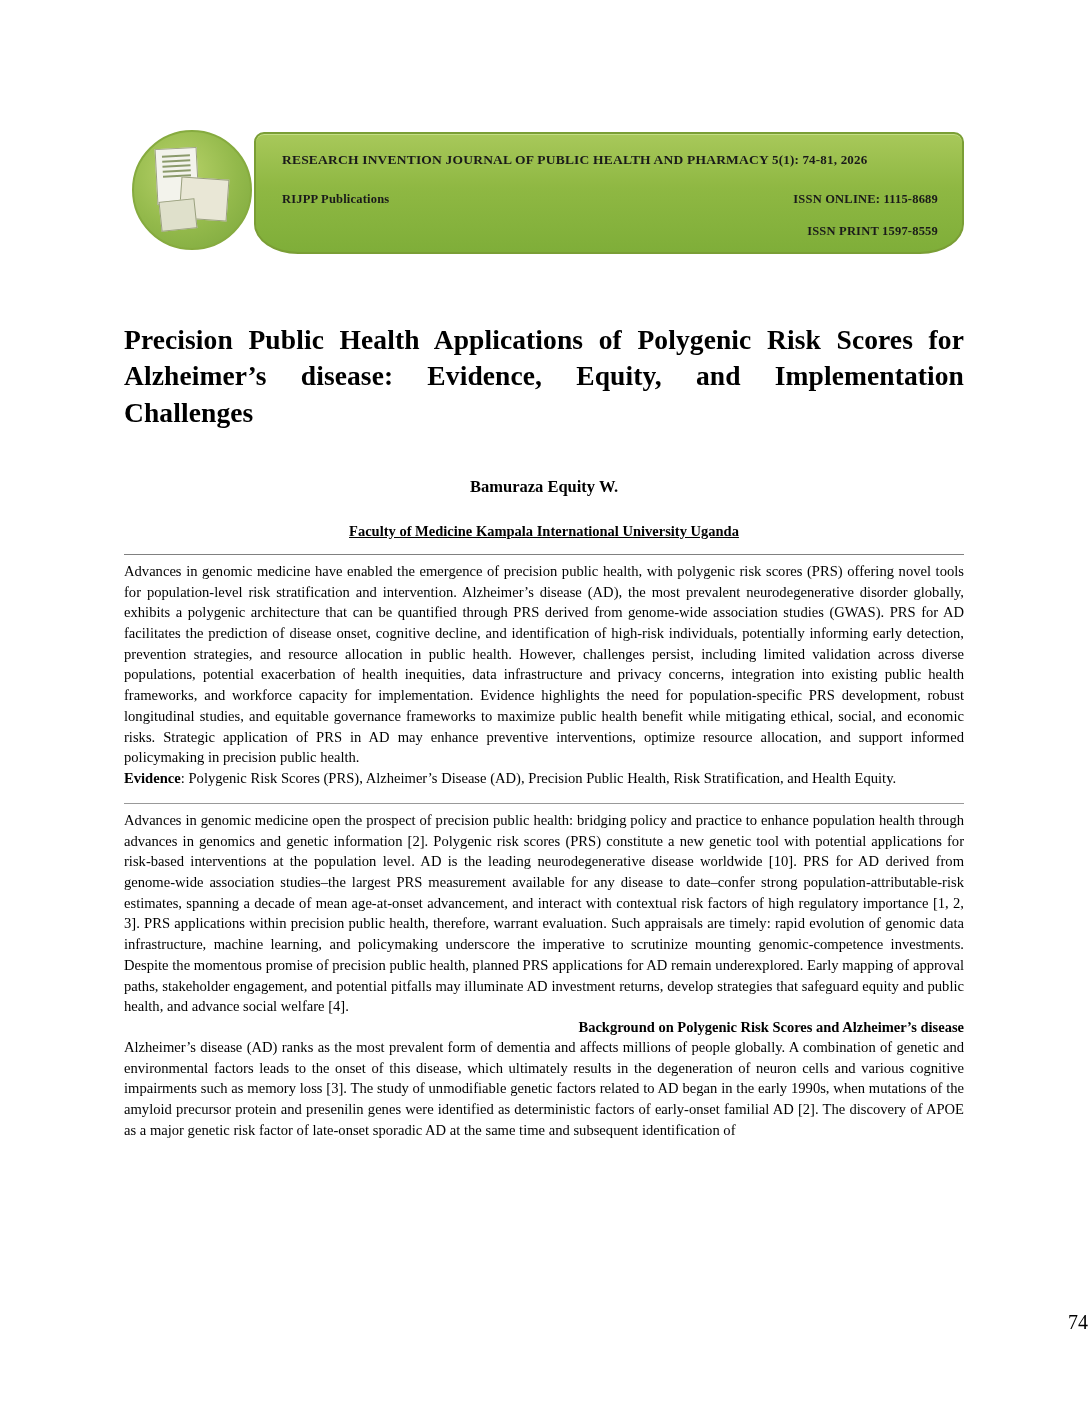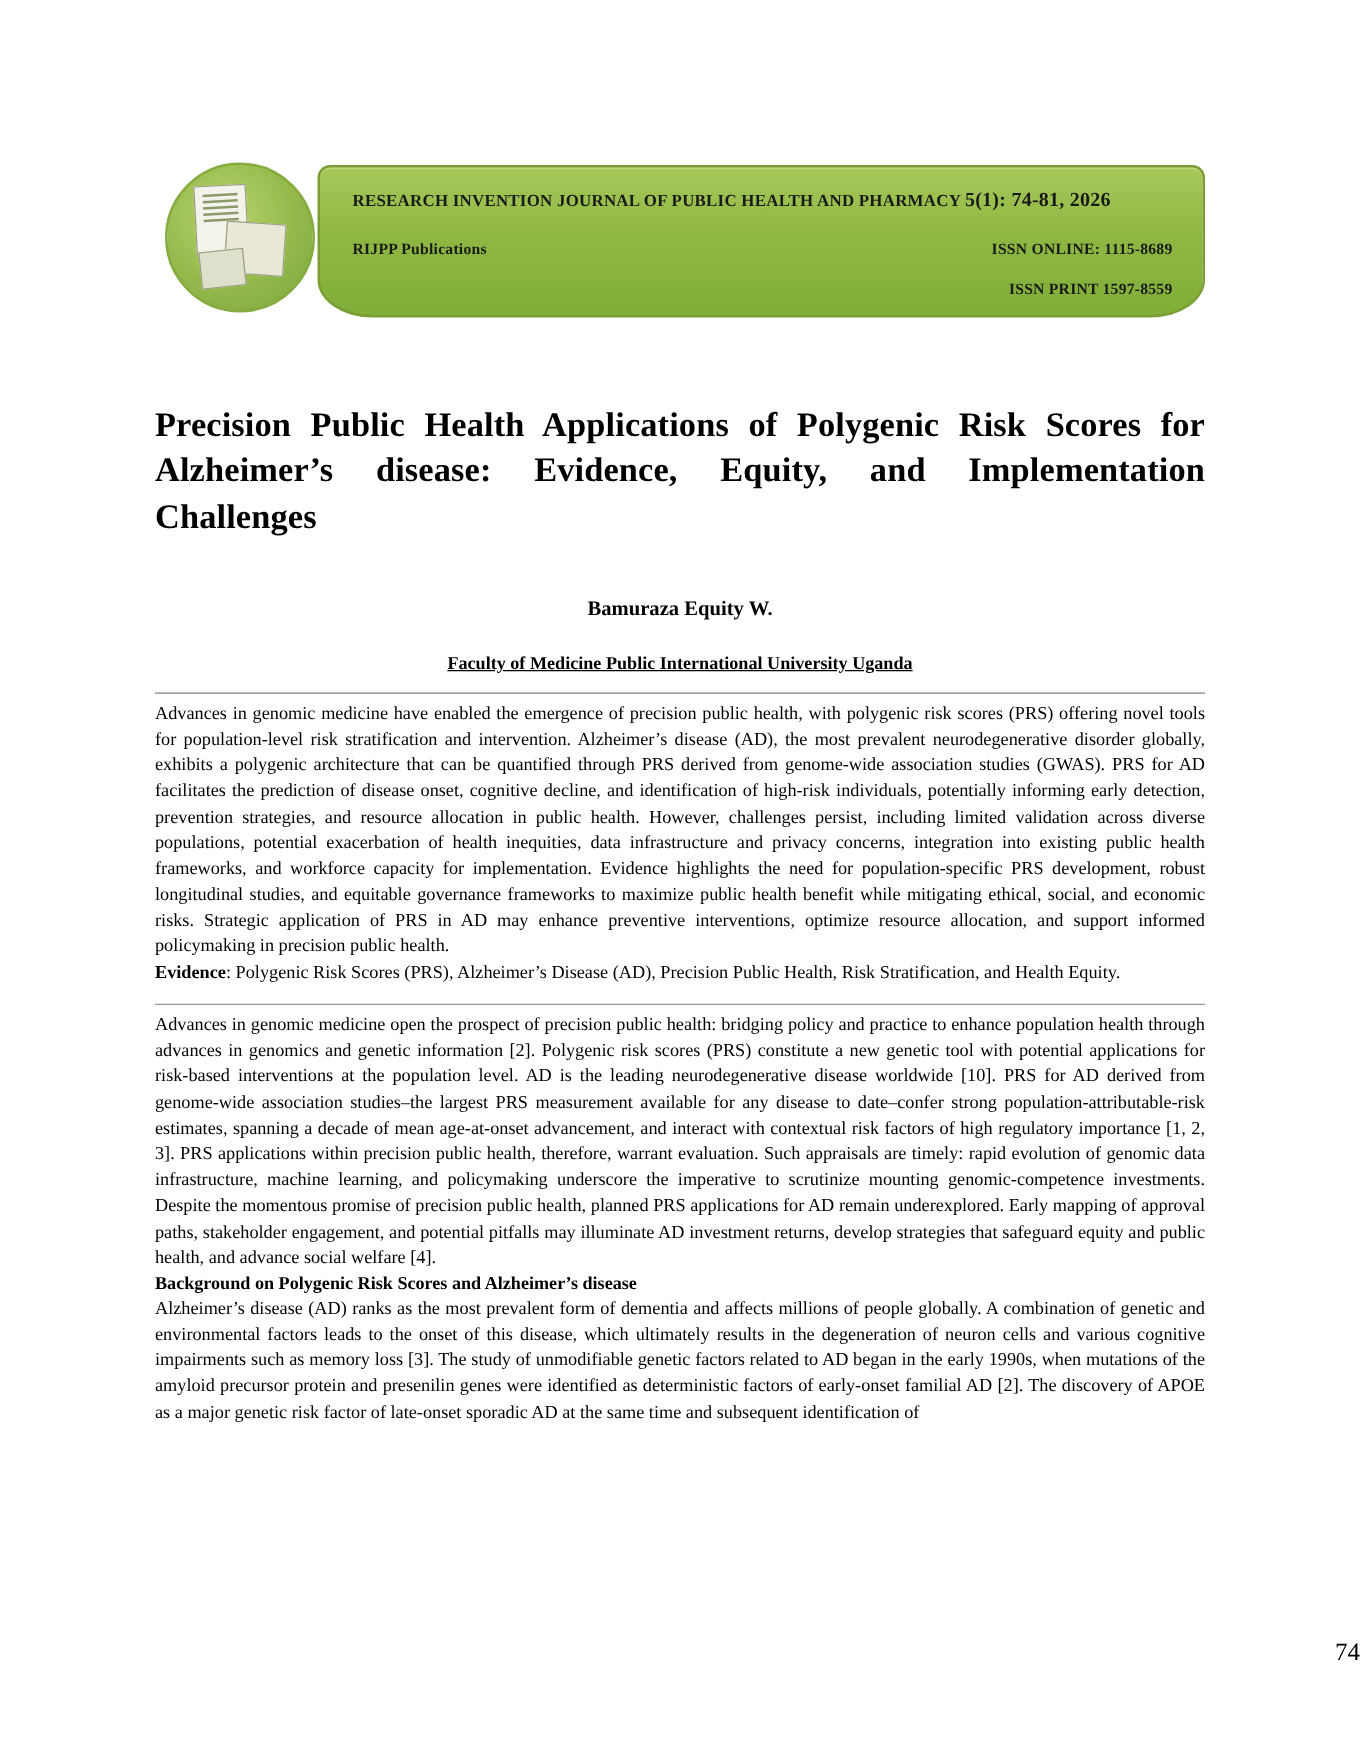--- a/index.html
+++ b/index.html
@@ -76,21 +76,21 @@
     box-shadow: inset 0 1px 0 #c4dd86;
   }
   .banner-line {
     position: absolute;
     color: #1a1a1a;
     font-weight: bold;
     font-size: 13.5px;
     letter-spacing: .2px;
   }
   .banner-title { left: 26px; top: 18px; }
-  .banner-title .small { font-size: 16px; }
+  .banner-title .small { font-size: 13px; }
   .banner-pub { left: 26px; top: 58px; font-size: 12.5px; }
   .banner-issn-online { right: 24px; top: 58px; font-size: 12.5px; }
   .banner-issn-print { right: 24px; top: 90px; font-size: 12.5px; }
 
   .doi {
     margin-top: 6px;
     font-size: 13px;
     font-weight: bold;
     text-decoration: underline;
     color: #000;
@@ -132,21 +132,21 @@
   }
 
   .section-head {
     text-align: center;
     font-weight: bold;
     font-size: 15px;
     margin: 2px 0 4px 0;
     letter-spacing: .3px;
   }
   .sub-head {
-    text-align: left;
+    text-align: right;
     font-weight: bold;
     font-size: 14.5px;
     margin: 2px 0 1px 0;
   }
 
   p.body {
     margin: 0;
     font-size: 14.6px;
     line-height: 1.42;
     text-align: justify;
@@ -194,21 +194,21 @@
         <div class="banner-line banner-pub">RIJPP Publications</div>
         <div class="banner-line banner-issn-online">ISSN ONLINE: 1115-8689</div>
         <div class="banner-line banner-issn-print">ISSN PRINT 1597-8559</div>
       </div>
     </div>
 
 
     <div class="paper-title">Precision Public Health Applications of Polygenic Risk Scores for Alzheimer’s disease: Evidence, Equity, and Implementation Challenges</div>
 
     <div class="authors">Bamuraza Equity W.</div>
-    <div class="affiliation">Faculty of Medicine Public International University Uganda</div>
+    <div class="affiliation">Faculty of Medicine Kampala International University Uganda</div>
 
     <hr class="rule">
     <p class="body">Advances in genomic medicine have enabled the emergence of precision public health, with polygenic risk scores (PRS) offering novel tools for population-level risk stratification and intervention. Alzheimer’s disease (AD), the most prevalent neurodegenerative disorder globally, exhibits a polygenic architecture that can be quantified through PRS derived from genome-wide association studies (GWAS). PRS for AD facilitates the prediction of disease onset, cognitive decline, and identification of high-risk individuals, potentially informing early detection, prevention strategies, and resource allocation in public health. However, challenges persist, including limited validation across diverse populations, potential exacerbation of health inequities, data infrastructure and privacy concerns, integration into existing public health frameworks, and workforce capacity for implementation. Evidence highlights the need for population-specific PRS development, robust longitudinal studies, and equitable governance frameworks to maximize public health benefit while mitigating ethical, social, and economic risks. Strategic application of PRS in AD may enhance preventive interventions, optimize resource allocation, and support informed policymaking in precision public health.</p>
     <p class="body kw"><b>Evidence</b><span>: Polygenic Risk Scores (PRS), Alzheimer’s Disease (AD), Precision Public Health, Risk Stratification, and Health Equity.</span></p>
 
     <hr class="rule thin">
     <p class="body">Advances in genomic medicine open the prospect of precision public health: bridging policy and practice to enhance population health through advances in genomics and genetic information [2]. Polygenic risk scores (PRS) constitute a new genetic tool with potential applications for risk-based interventions at the population level. AD is the leading neurodegenerative disease worldwide [10]. PRS for AD derived from genome-wide association studies–the largest PRS measurement available for any disease to date–confer strong population-attributable-risk estimates, spanning a decade of mean age-at-onset advancement, and interact with contextual risk factors of high regulatory importance [1, 2, 3]. PRS applications within precision public health, therefore, warrant evaluation. Such appraisals are timely: rapid evolution of genomic data infrastructure, machine learning, and policymaking underscore the imperative to scrutinize mounting genomic-competence investments. Despite the momentous promise of precision public health, planned PRS applications for AD remain underexplored. Early mapping of approval paths, stakeholder engagement, and potential pitfalls may illuminate AD investment returns, develop strategies that safeguard equity and public health, and advance social welfare [4].</p>
     <div class="sub-head">Background on Polygenic Risk Scores and Alzheimer’s disease</div>
     <p class="body">Alzheimer’s disease (AD) ranks as the most prevalent form of dementia and affects millions of people globally. A combination of genetic and environmental factors leads to the onset of this disease, which ultimately results in the degeneration of neuron cells and various cognitive impairments such as memory loss [3]. The study of unmodifiable genetic factors related to AD began in the early 1990s, when mutations of the amyloid precursor protein and presenilin genes were identified as deterministic factors of early-onset familial AD [2]. The discovery of APOE as a major genetic risk factor of late-onset sporadic AD at the same time and subsequent identification of</p>
 

